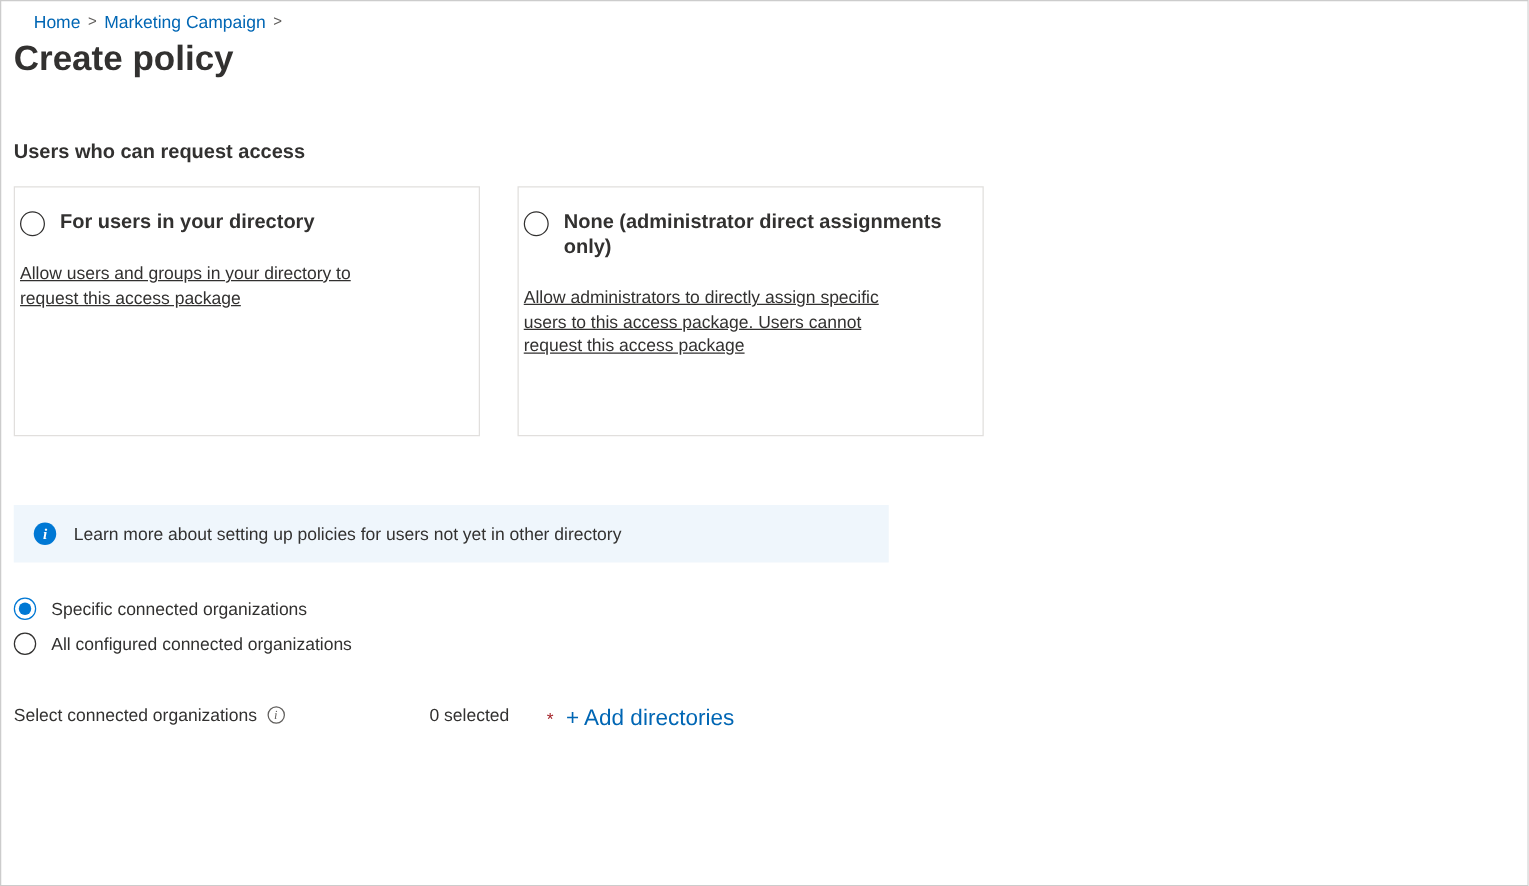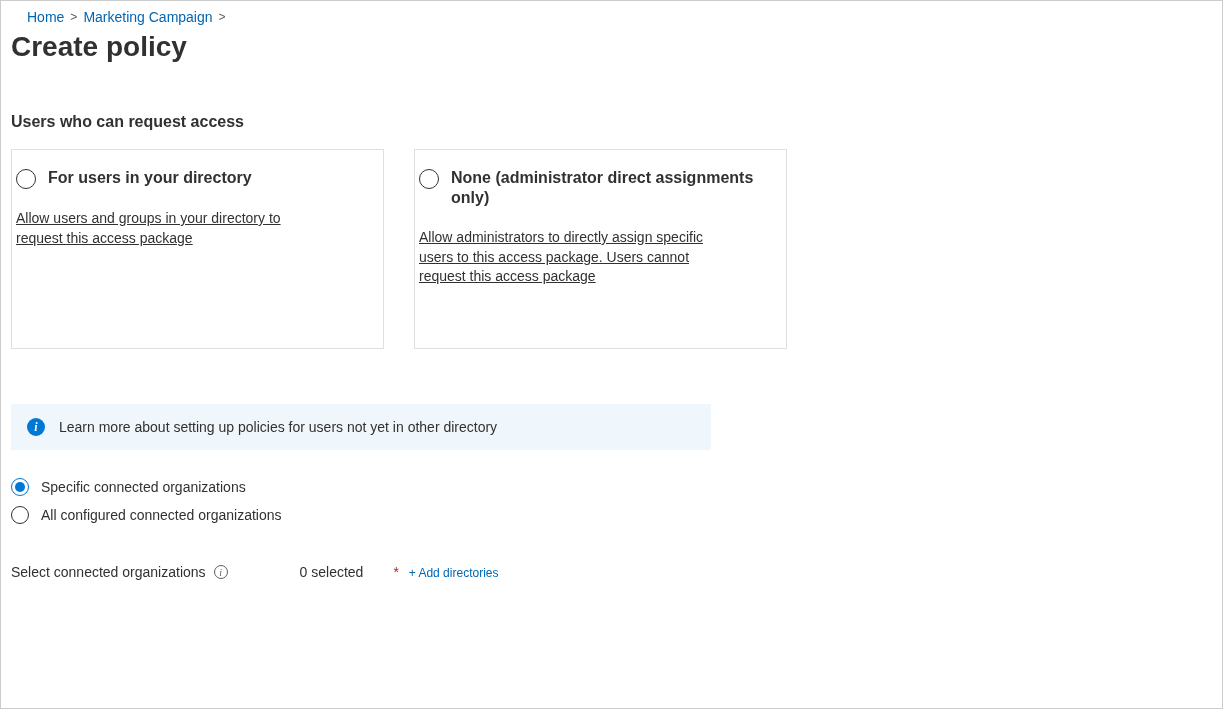--- a/index.html
+++ b/index.html
@@ -146,21 +146,21 @@
   }
   .radio-sm.selected::after {
     content: "";
     width: 10px; height: 10px;
     border-radius: 50%;
     background: #0078d4;
   }
   .connected-row {
     display: flex;
     align-items: flex-start;
-    gap: 72px;
+    gap: 116px;
     text-align: right;
   }
   .label-with-info {
     display: flex;
     align-items: center;
     gap: 8px;
     font-size: 14px;
   }
   .tiny-info {
     width: 14px; height: 14px;
@@ -173,21 +173,21 @@
     display: flex;
     align-items: center;
     justify-content: center;
   }
   .selected-col {
     display: flex;
     flex-direction: row;
     gap: 30px;
   }
   .req-star { color: #a4262c; margin-right: 6px; }
-  .add-link { color: #0066b4; cursor: pointer; font-size: 12px; }
+  .add-link { color: #0066b4; cursor: pointer; font-size: 18px; }
 </style>
 </head>
 <body>
 
 <div class="page">
 
   <div class="breadcrumb">
     <a href="#">Home</a>
     <span class="sep">&gt;</span>
     <a href="#">Marketing Campaign</a>

